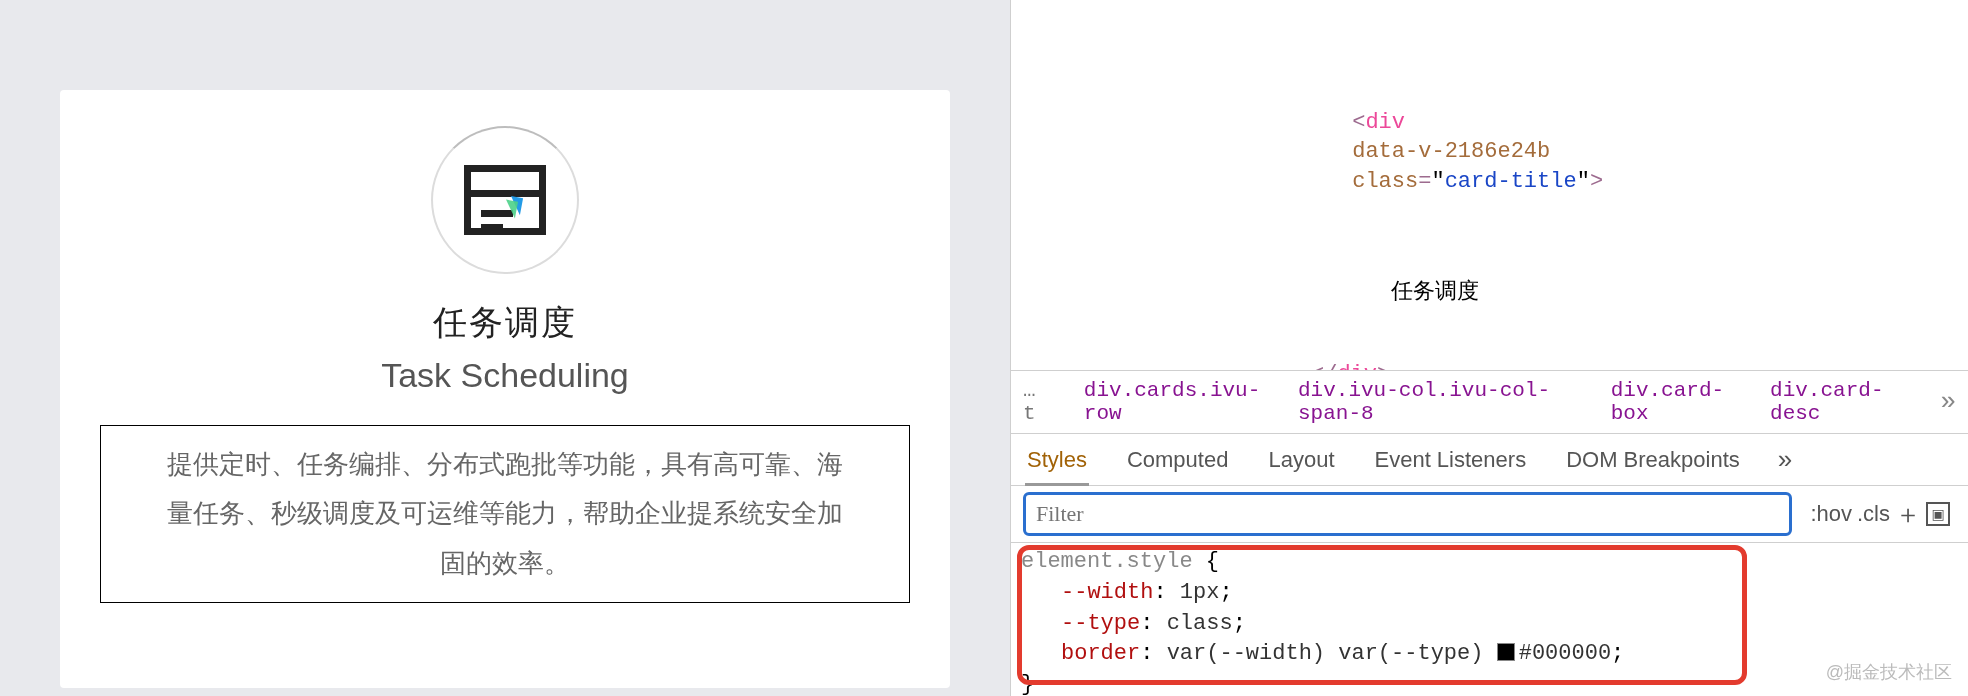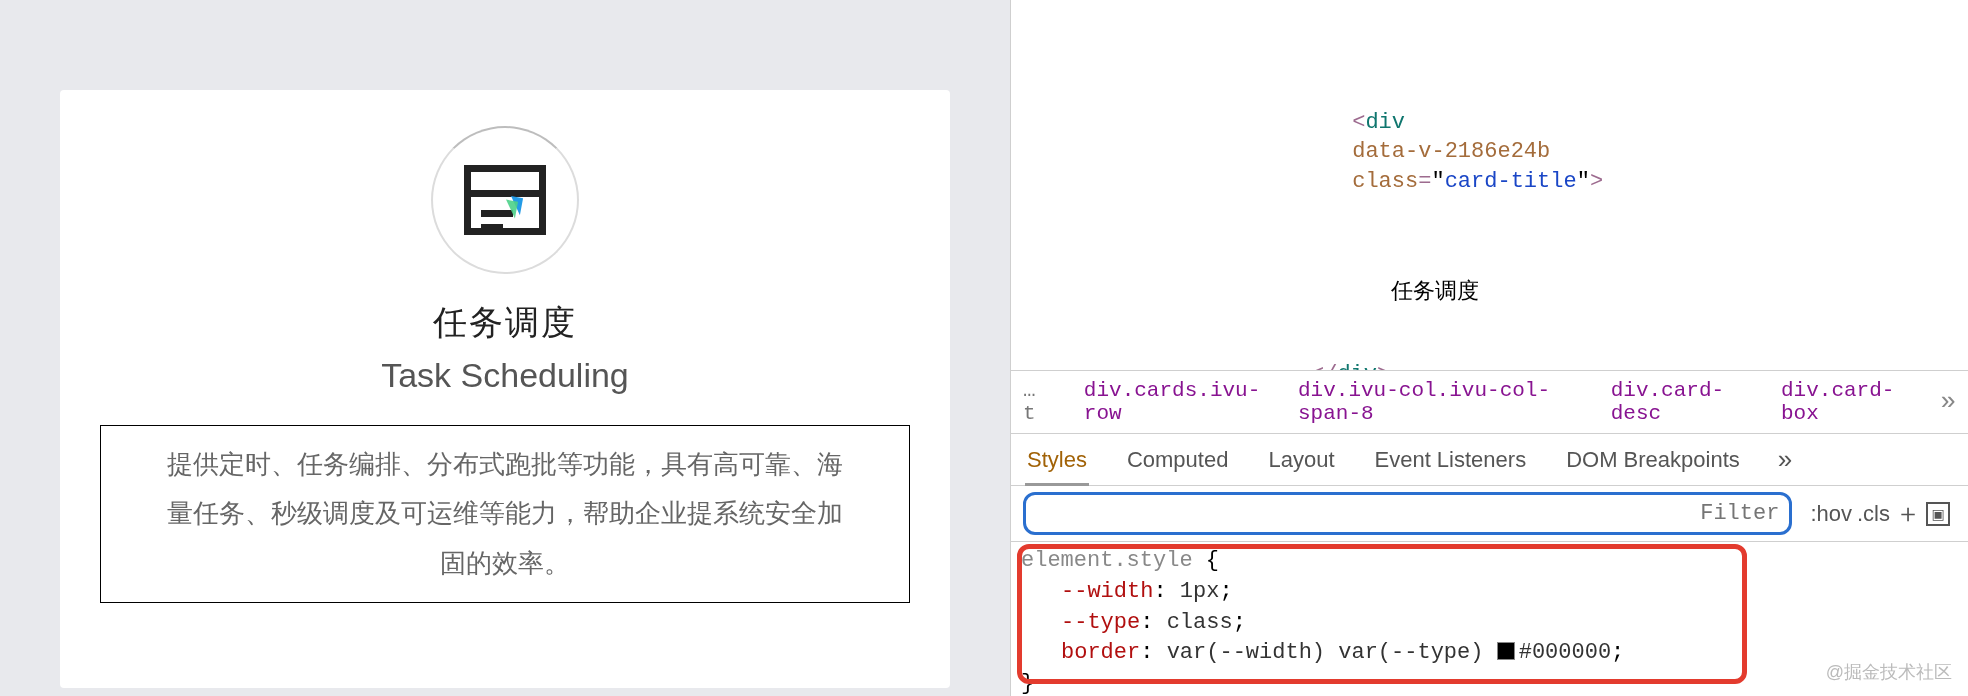--- a/index.html
+++ b/index.html
@@ -71,21 +71,21 @@
     border-left:1px solid #cfcfcf;
     font-size:22px;
   }
   .dom-tree {
     white-space: pre;
     overflow:hidden;
     padding: 2px 0;
   }
   .dom-line { padding: 1px 0; line-height:1.35; }
   .tag-punct { color:#9d6b8f; }
-  .tag-name { color:#0f766e; }
+  .tag-name { color:#ec4899; }
   .attr-name { color:#a46c3b; }
   .attr-val { color:#1a46c6; }
   .attr-q { color:#000; }
   .text-node { color:#000; }
   .anno-red {
     position:absolute;
     border: 5px solid #e33b2e;
     border-radius: 12px;
     pointer-events:none;
   }
@@ -112,24 +112,23 @@
   .subtab.active { color:#a16207; position:relative; }
   .subtab.active::after{ content:""; position:absolute; left:0; right:0; bottom:-1px; height:3px; background:#999; }
   .more-chevron { font-size:26px; }
   .filter-row {
     display:flex; align-items:center; gap:18px;
     padding: 6px 12px; border-bottom:1px solid #cfcfcf;
     font-family: -apple-system, Helvetica, Arial, sans-serif;
     font-size:22px; color:#555;
   }
   .filter-input {
-    flex:1; border:3px solid #2a6fcf; border-radius:12px;
-    font-size:22px; padding:6px 10px; font-family:Liberation Mono, monospace;
+    flex:1; border:3px solid #2a6fcf; border-radius:6px;
+    font-size:22px; padding:6px 10px; font-family:Liberation Serif, serif;
     outline:none;
-    text-align:right;
   }
   .filter-icons { display:flex; gap:5px; align-items:center; color:#555; margin-right:6px; }
   .plus { font-size:26px; }
   .toggle-box { border:2px solid #555; width:24px; height:24px; display:inline-flex; align-items:center; justify-content:center; font-size:14px; }
   .styles-pane {
     padding: 4px 10px 0 10px;
     font-size:22px;
     position:relative;
     flex:1;
     overflow:hidden;
@@ -182,22 +181,22 @@
     
 
     
     
   </div>
 
   <div class="breadcrumbs">
     <span style="color:#777;">… t</span>
     <span class="bc-item"><span class="bc-item-tag">div.cards.ivu-row</span></span>
     <span class="bc-item"><span class="bc-item-tag">div.ivu-col.ivu-col-span-8</span></span>
+    <span class="bc-item"><span class="bc-item-tag">div.card-box</span></span>
     <span class="bc-item"><span class="bc-item-tag">div.card-desc</span></span>
-    <span class="bc-item"><span class="bc-item-tag">div.card-box</span></span>
     <span class="chev">»</span>
   </div>
 
   <div class="subtabs">
     <div class="subtab active">Styles</div>
     <div class="subtab">Computed</div>
     <div class="subtab">Layout</div>
     <div class="subtab">Event Listeners</div>
     <div class="subtab">DOM Breakpoints</div>
     <div class="more-chevron">»</div>

